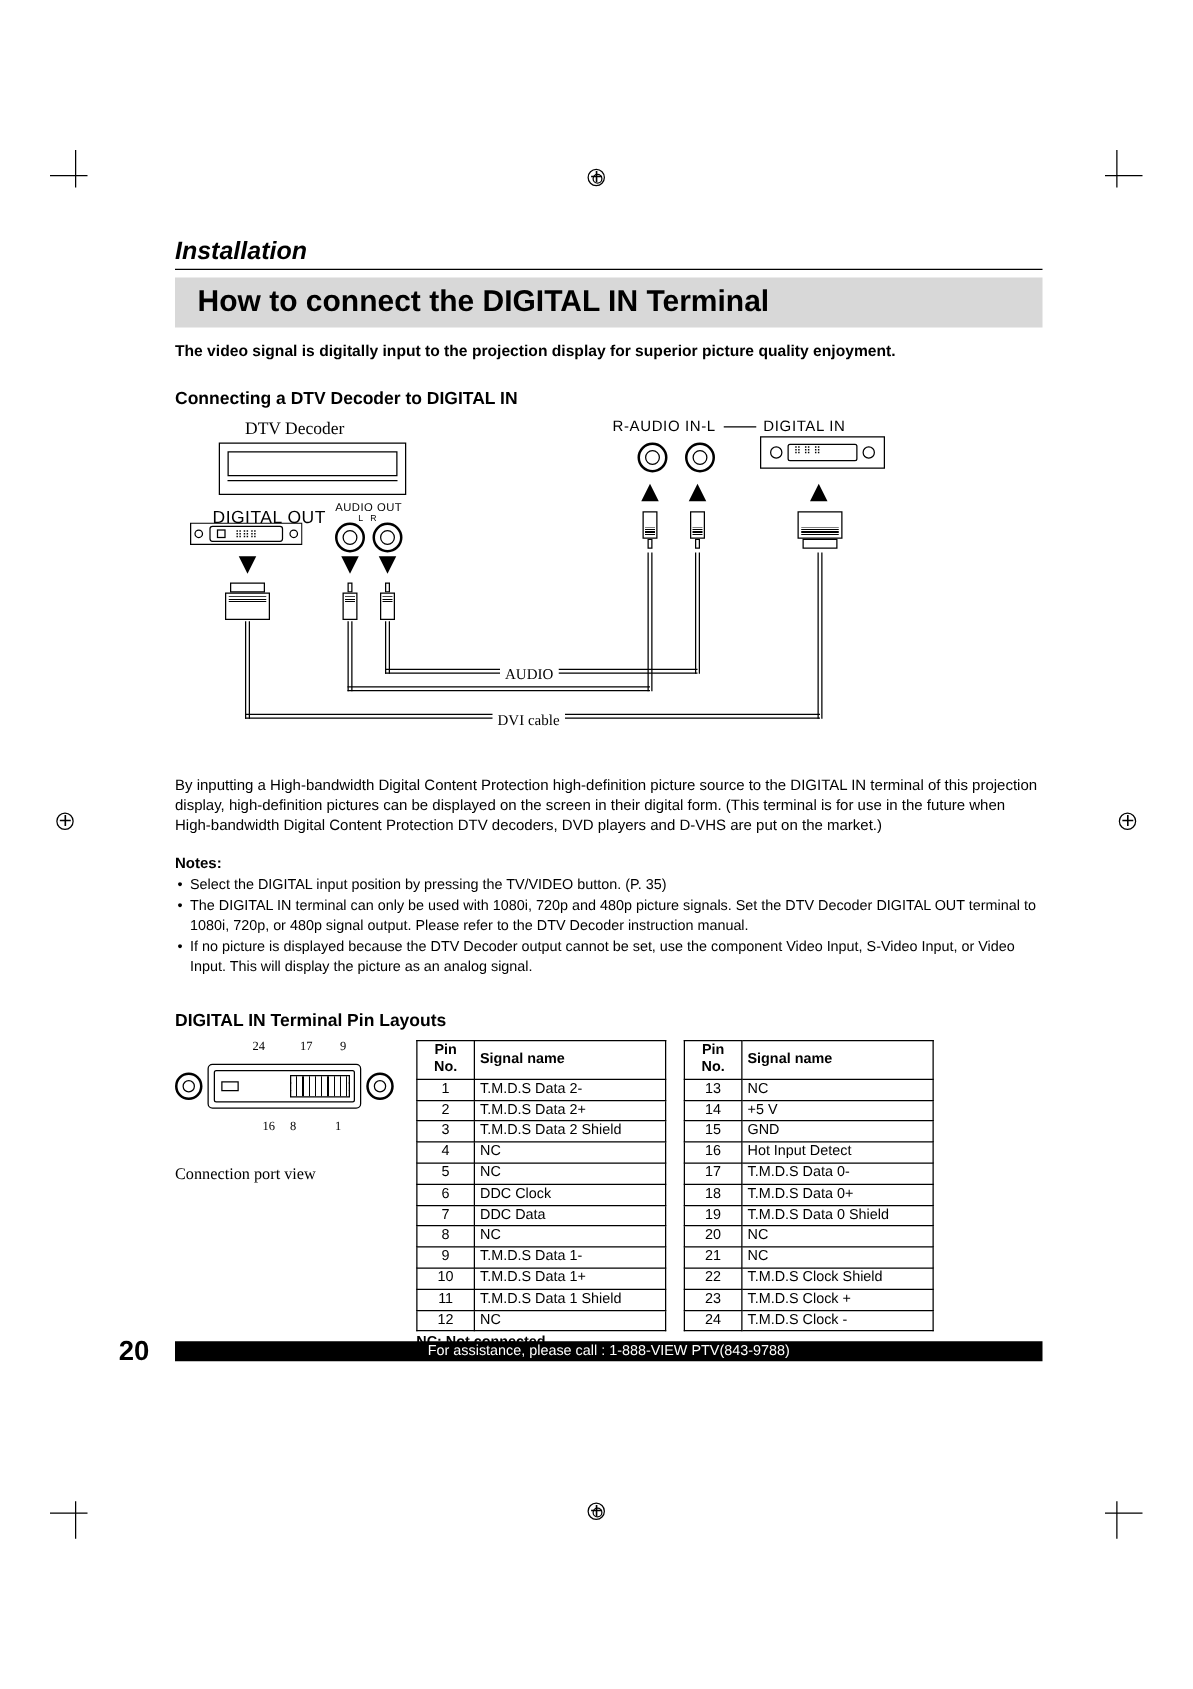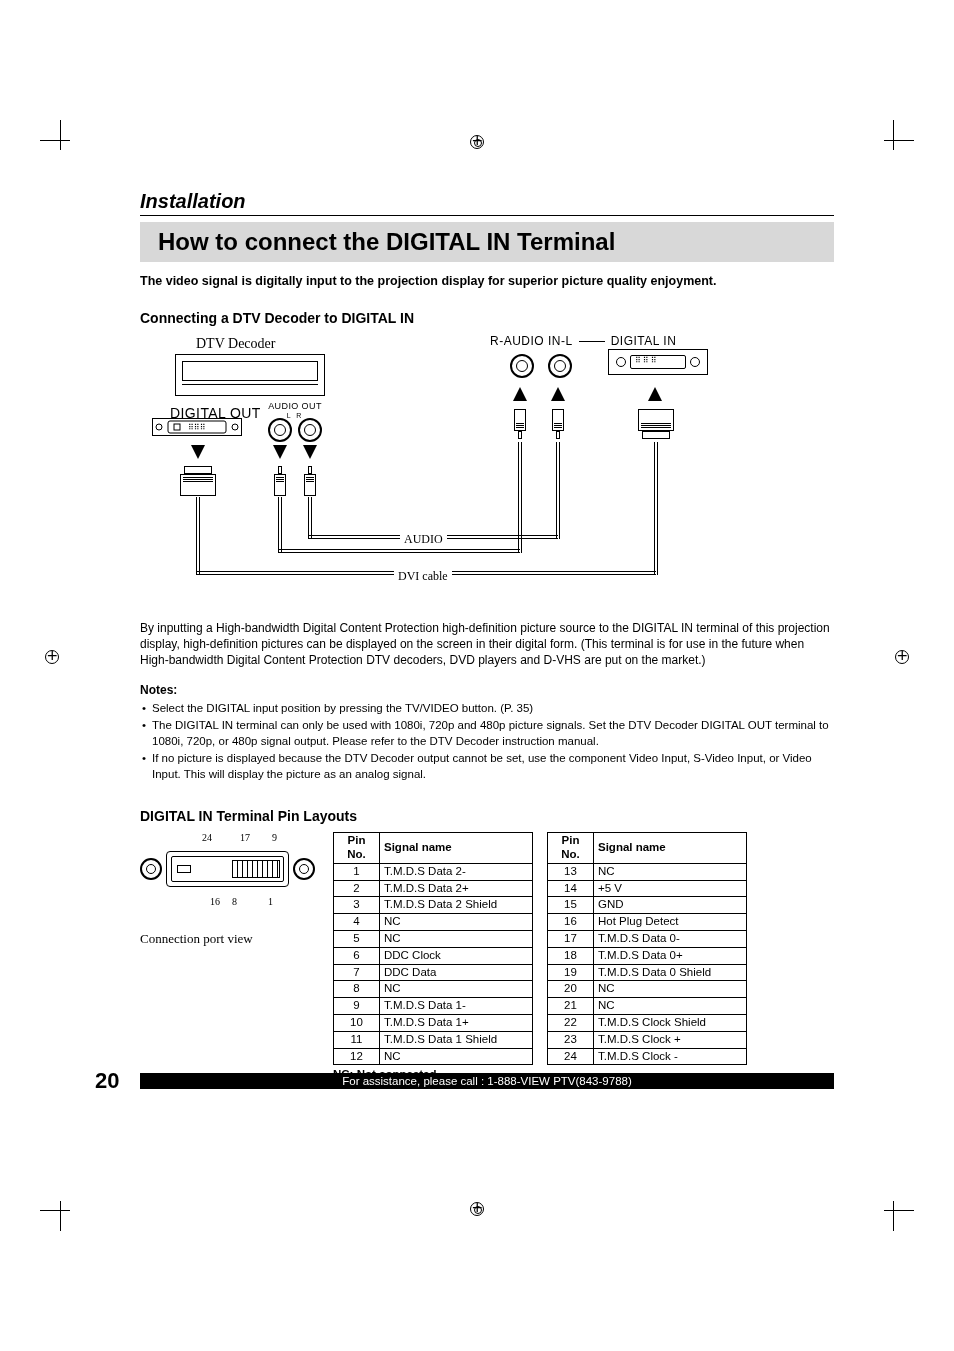--- a/index.html
+++ b/index.html
@@ -728,21 +728,21 @@
               <tr>
                 <td>14</td>
                 <td>+5 V</td>
               </tr>
               <tr>
                 <td>15</td>
                 <td>GND</td>
               </tr>
               <tr>
                 <td>16</td>
-                <td>Hot Plug Detect</td>
+                <td>Hot Input Detect</td>
               </tr>
               <tr>
                 <td>17</td>
                 <td>T.M.D.S Data 0-</td>
               </tr>
               <tr>
                 <td>18</td>
                 <td>T.M.D.S Data 0+</td>
               </tr>
               <tr>

